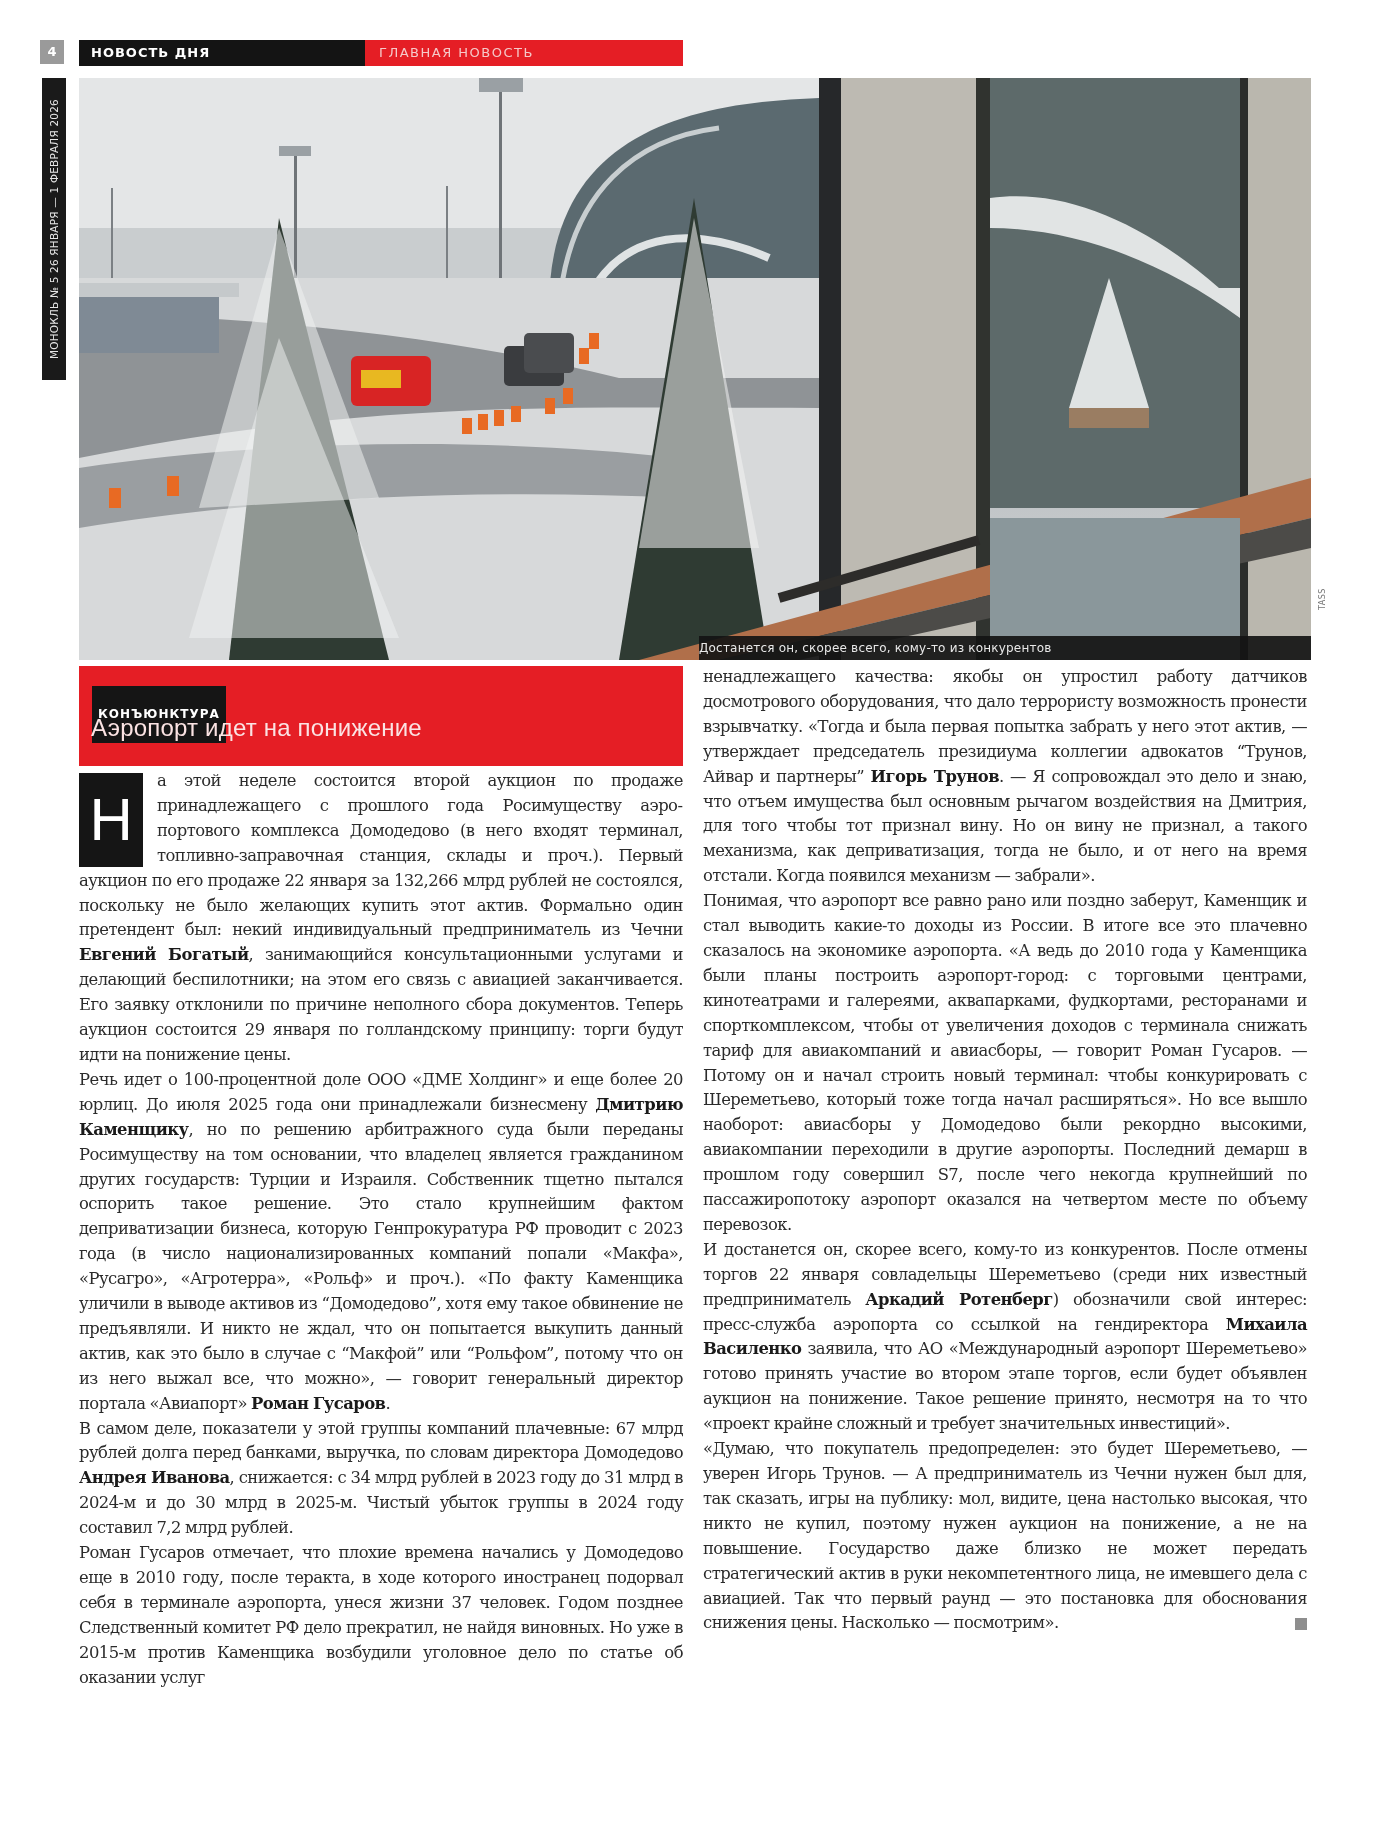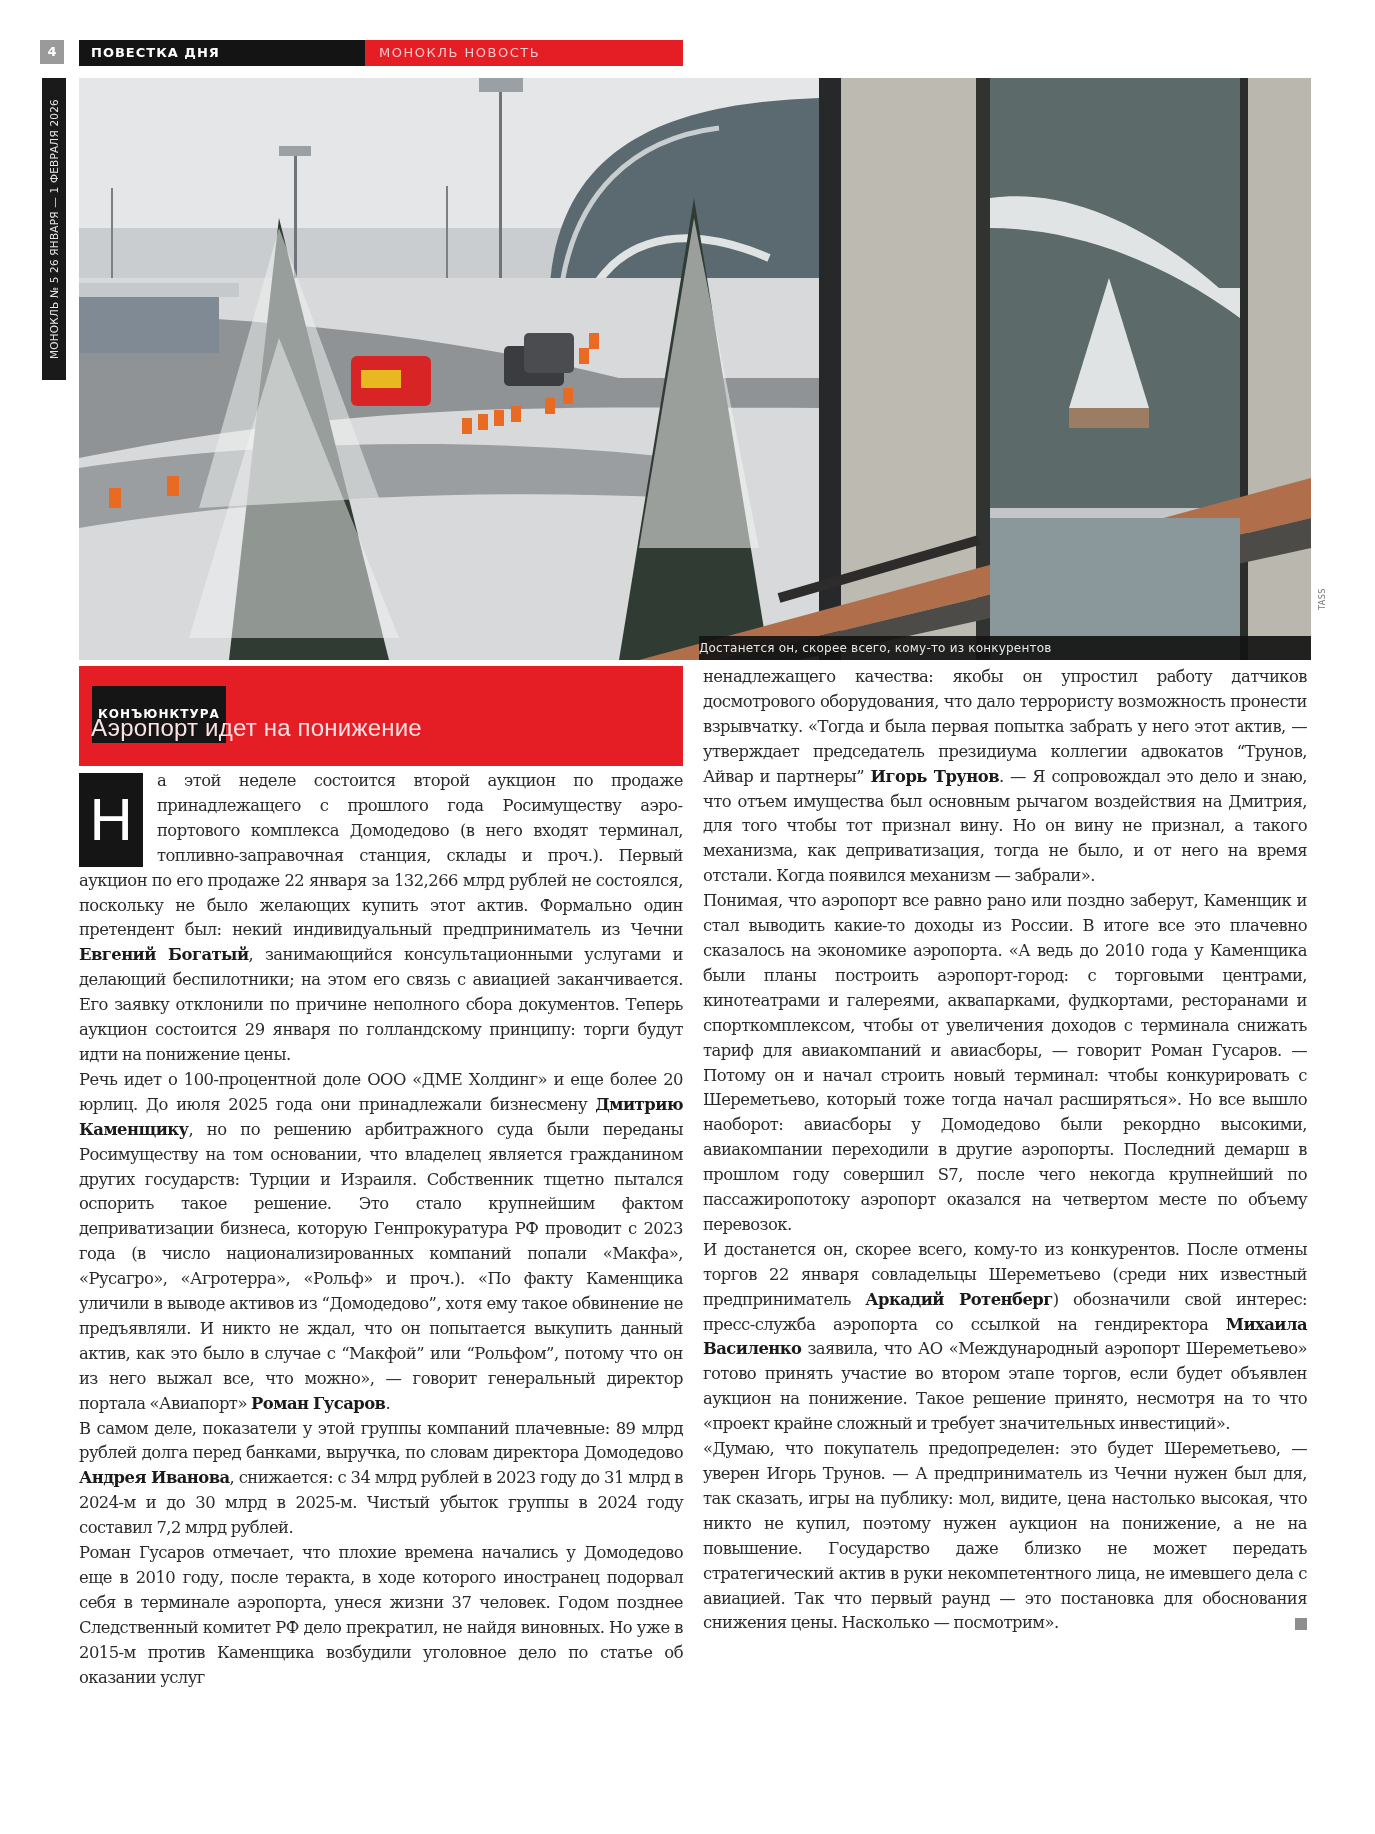--- a/index.html
+++ b/index.html
@@ -84,22 +84,22 @@
       text-align: center; margin: 4px 14px 0 0;
     }
     .end-mark {
       display: inline-block; float: right; width: 12px; height: 12px; background: #8e8e8e; margin-top: 7px;
     }
   </style>
 </head>
 <body>
 
 <div class="page-num">4</div>
-<div class="rubric-black">ПОВЕСТКА ДНЯ</div>
-<div class="rubric-red">МОНОКЛЬ НОВОСТЬ</div>
+<div class="rubric-black">НОВОСТЬ ДНЯ</div>
+<div class="rubric-red">ГЛАВНАЯ НОВОСТЬ</div>
 
 <div class="side-strip">
   <span>МОНОКЛЬ № 5 26 ЯНВАРЯ — 1 ФЕВРАЛЯ 2026</span>
 </div>
 
 <div class="photo">
   <svg width="1232" height="582" viewBox="0 0 1232 582">
 
     <rect x="0" y="0" width="1232" height="190" fill="#e4e6e7"></rect>
 
@@ -178,21 +178,21 @@
 </div>
 
 <div class="col col-left">
   <p>
     <span class="dropcap">Н</span><span>а этой неделе состоится второй аукцион по продаже принадлежащего с прошлого года Росимуществу аэро­портового комплекса Домодедово (в него входят терми­нал, топливно-заправочная станция, склады и проч.). Первый аукцион по его продаже 22 января за 132,266 млрд ру­блей не состоялся, поскольку не было желающих купить этот ак­тив. Формально один претендент был: некий индивидуальный предприниматель из Чечни </span><b>Евгений Богатый</b><span>, занимающийся консультационными услугами и делающий беспилотники; на этом его связь с авиацией заканчивается. Его заявку отклони­ли по причине неполного сбора документов. Теперь аукцион состоится 29 января по голландскому принципу: торги будут идти на понижение цены.</span>
   </p>
   <p>
     <span>Речь идет о 100-процентной доле ООО «ДМЕ Холдинг» и еще более 20 юрлиц. До июля 2025 года они принадлежали бизнес­мену </span><b>Дмитрию Каменщику</b><span>, но по решению арбитражного суда были переданы Росимуществу на том основании, что владелец является гражданином других государств: Турции и Израиля. Собственник тщетно пытался оспорить такое решение. Это стало крупнейшим фактом деприватизации бизнеса, которую Генпрокуратура РФ проводит с 2023 года (в число национали­зированных компаний попали «Макфа», «Русагро», «Агротер­ра», «Рольф» и проч.). «По факту Каменщика уличили в выводе активов из “Домодедово”, хотя ему такое обвинение не предъ­являли. И никто не ждал, что он попытается выкупить данный актив, как это было в случае с “Макфой” или “Рольфом”, потому что он из него выжал все, что можно», — говорит генеральный директор портала «Авиапорт» </span><b>Роман Гусаров</b><span>.</span>
   </p>
   <p>
-    <span>В самом деле, показатели у этой группы компаний плачевные: 89 млрд рублей долга перед банками, выручка, по словам дирек­тора Домодедово </span><b>Андрея Иванова</b><span>, снижается: с 34 млрд рублей в 2023 году до 31 млрд в 2024-м и до 30 млрд в 2025-м. Чистый убыток группы в 2024 году составил 7,2 млрд рублей.</span>
+    <span>В самом деле, показатели у этой группы компаний плачевные: 67 млрд рублей долга перед банками, выручка, по словам дирек­тора Домодедово </span><b>Андрея Иванова</b><span>, снижается: с 34 млрд рублей в 2023 году до 31 млрд в 2024-м и до 30 млрд в 2025-м. Чистый убыток группы в 2024 году составил 7,2 млрд рублей.</span>
   </p>
   <p>Роман Гусаров отмечает, что плохие времена начались у До­модедово еще в 2010 году, после теракта, в ходе которого ино­странец подорвал себя в терминале аэропорта, унеся жизни 37 человек. Годом позднее Следственный комитет РФ дело пре­кратил, не найдя виновных. Но уже в 2015-м против Камен­щика возбудили уголовное дело по статье об оказании услуг</p>
 </div>
 
 <div class="col col-right">
   <p>
     <span>ненадлежащего качества: якобы он упростил работу датчиков досмотрового оборудования, что дало террористу возможность пронести взрывчатку. «Тогда и была первая попытка забрать у него этот актив, — утверждает председатель президиума колле­гии адвокатов “Трунов, Айвар и партнеры” </span><b>Игорь Трунов</b><span>. — Я сопровождал это дело и знаю, что отъем имущества был основ­ным рычагом воздействия на Дмитрия, для того чтобы тот признал вину. Но он вину не признал, а такого механизма, как деприватизация, тогда не было, и от него на время отстали. Когда появился механизм — забрали».</span>
   </p>
   <p>Понимая, что аэропорт все равно рано или поздно заберут, Каменщик и стал выводить какие-то доходы из России. В итоге все это плачевно сказалось на экономике аэропорта. «А ведь до 2010 года у Каменщика были планы построить аэропорт-город: с торговыми центрами, кинотеатрами и галереями, аквапар­ками, фудкортами, ресторанами и спорткомплексом, чтобы от увеличения доходов с терминала снижать тариф для авиа­компаний и авиасборы, — говорит Роман Гусаров. — Потому он и начал строить новый терминал: чтобы конкурировать с Шереметьево, который тоже тогда начал расширяться». Но все вышло наоборот: авиасборы у Домодедово были рекордно высокими, авиакомпании переходили в другие аэропорты. Последний демарш в прошлом году совершил S7, после чего некогда крупнейший по пассажиропотоку аэропорт оказался на четвертом месте по объему перевозок.</p>
   <p>

